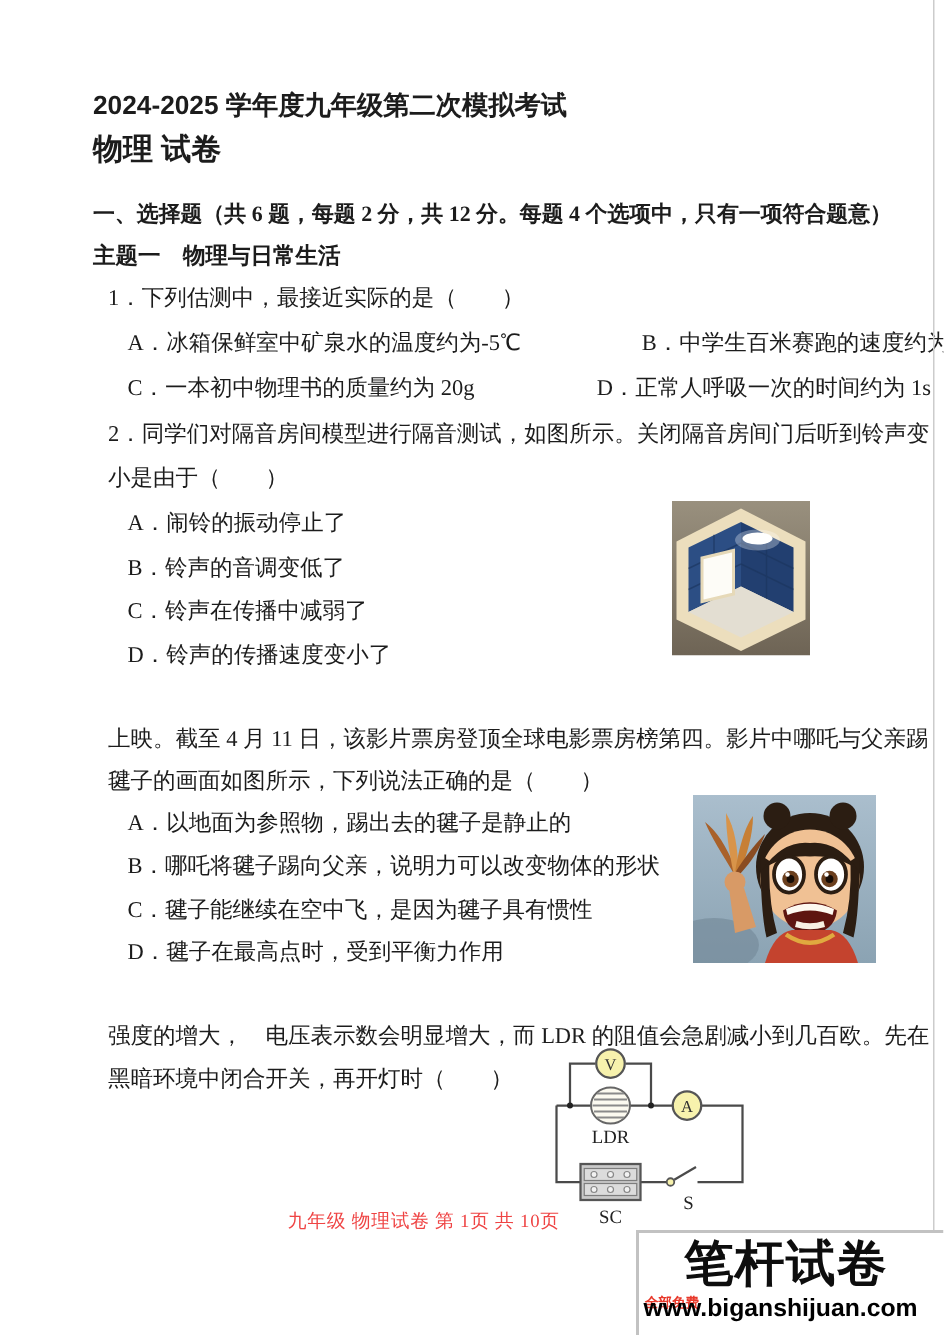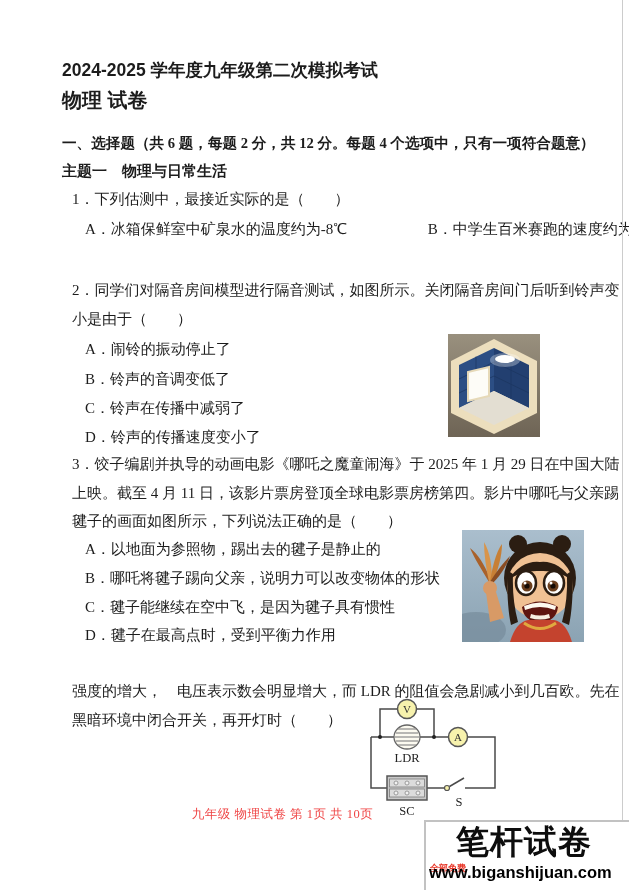--- a/index.html
+++ b/index.html
@@ -34,22 +34,26 @@
 
 <div class="page">
 
   <div class="line center title">2024-2025 学年度九年级第二次模拟考试</div>
   <div class="line center subtitle">物理 试卷</div>
   <div class="line section">一、选择题（共 6 题，每题 2 分，共 12 分。每题 4 个选项中，只有一项符合题意）</div>
   <div class="line center theme">主题一　物理与日常生活</div>
 
   <div class="line qline" style="top:189px">1．下列估测中，最接近实际的是（　　）</div>
   <div class="line opt" style="top:219px">
-    <span class="optcellA">A．冰箱保鲜室中矿泉水的温度约为-8℃</span>
+    <span class="optcellA">A．冰箱保鲜室中矿泉水的温度约为-5℃</span>
     <span>B．中学生百米赛跑的速度约为 7m/s</span>
+  </div>
+  <div class="line opt" style="top:249px">
+    <span class="optcellC">C．一本初中物理书的质量约为 20g</span>
+    <span>D．正常人呼吸一次的时间约为 1s</span>
   </div>
 
   <div class="line qline" style="top:280px">2．同学们对隔音房间模型进行隔音测试，如图所示。关闭隔音房间门后听到铃声变</div>
   <div class="line cline" style="top:309px">小是由于（　　）</div>
   <div class="line opt" style="top:339px">A．闹铃的振动停止了</div>
   <div class="line opt" style="top:369px">B．铃声的音调变低了</div>
   <div class="line opt" style="top:398px">C．铃声在传播中减弱了</div>
   <div class="line opt" style="top:427px">D．铃声的传播速度变小了</div>
 
   <svg class="figure" style="left:448px;top:334px" width="92" height="103" viewBox="0 0 92 103">
@@ -70,21 +74,20 @@
         <line x1="46" y1="42" x2="81" y2="59"></line>
       <line x1="63" y1="22.5" x2="63" y2="65.5"></line>
         <line x1="28" y1="22.5" x2="28" y2="65.5"></line>
     </g>
     <polygon points="11,74 46,57 81,74 46,91" fill="#e3ded2"></polygon>
     <polygon points="20,38 41,33 41,62 20,67" fill="#fdfcf7" stroke="#e6d9b8" stroke-width="2"></polygon>
     <ellipse cx="57" cy="26" rx="15" ry="7" fill="#ffffff" opacity="0.3"></ellipse>
     <ellipse cx="57" cy="25" rx="10" ry="4" fill="#ffffff"></ellipse>
   </svg>
 
-  <div class="line qline" style="top:454px">3．饺子编剧并执导的动画电影《哪吒之魔童闹海》于 2025 年 1 月 29 日在中国大陆</div>
   <div class="line cline" style="top:483px">上映。截至 4 月 11 日，该影片票房登顶全球电影票房榜第四。影片中哪吒与父亲踢</div>
   <div class="line cline" style="top:511px">毽子的画面如图所示，下列说法正确的是（　　）</div>
   <div class="line opt" style="top:539px">A．以地面为参照物，踢出去的毽子是静止的</div>
   <div class="line opt" style="top:568px">B．哪吒将毽子踢向父亲，说明力可以改变物体的形状</div>
   <div class="line opt" style="top:597px">C．毽子能继续在空中飞，是因为毽子具有惯性</div>
   <div class="line opt" style="top:625px">D．毽子在最高点时，受到平衡力作用</div>
 
   <svg class="figure" style="left:462px;top:530px" width="122" height="112" viewBox="0 0 122 112">
     <defs>
       <linearGradient id="nzbg" x1="0" y1="0" x2="0" y2="1">

